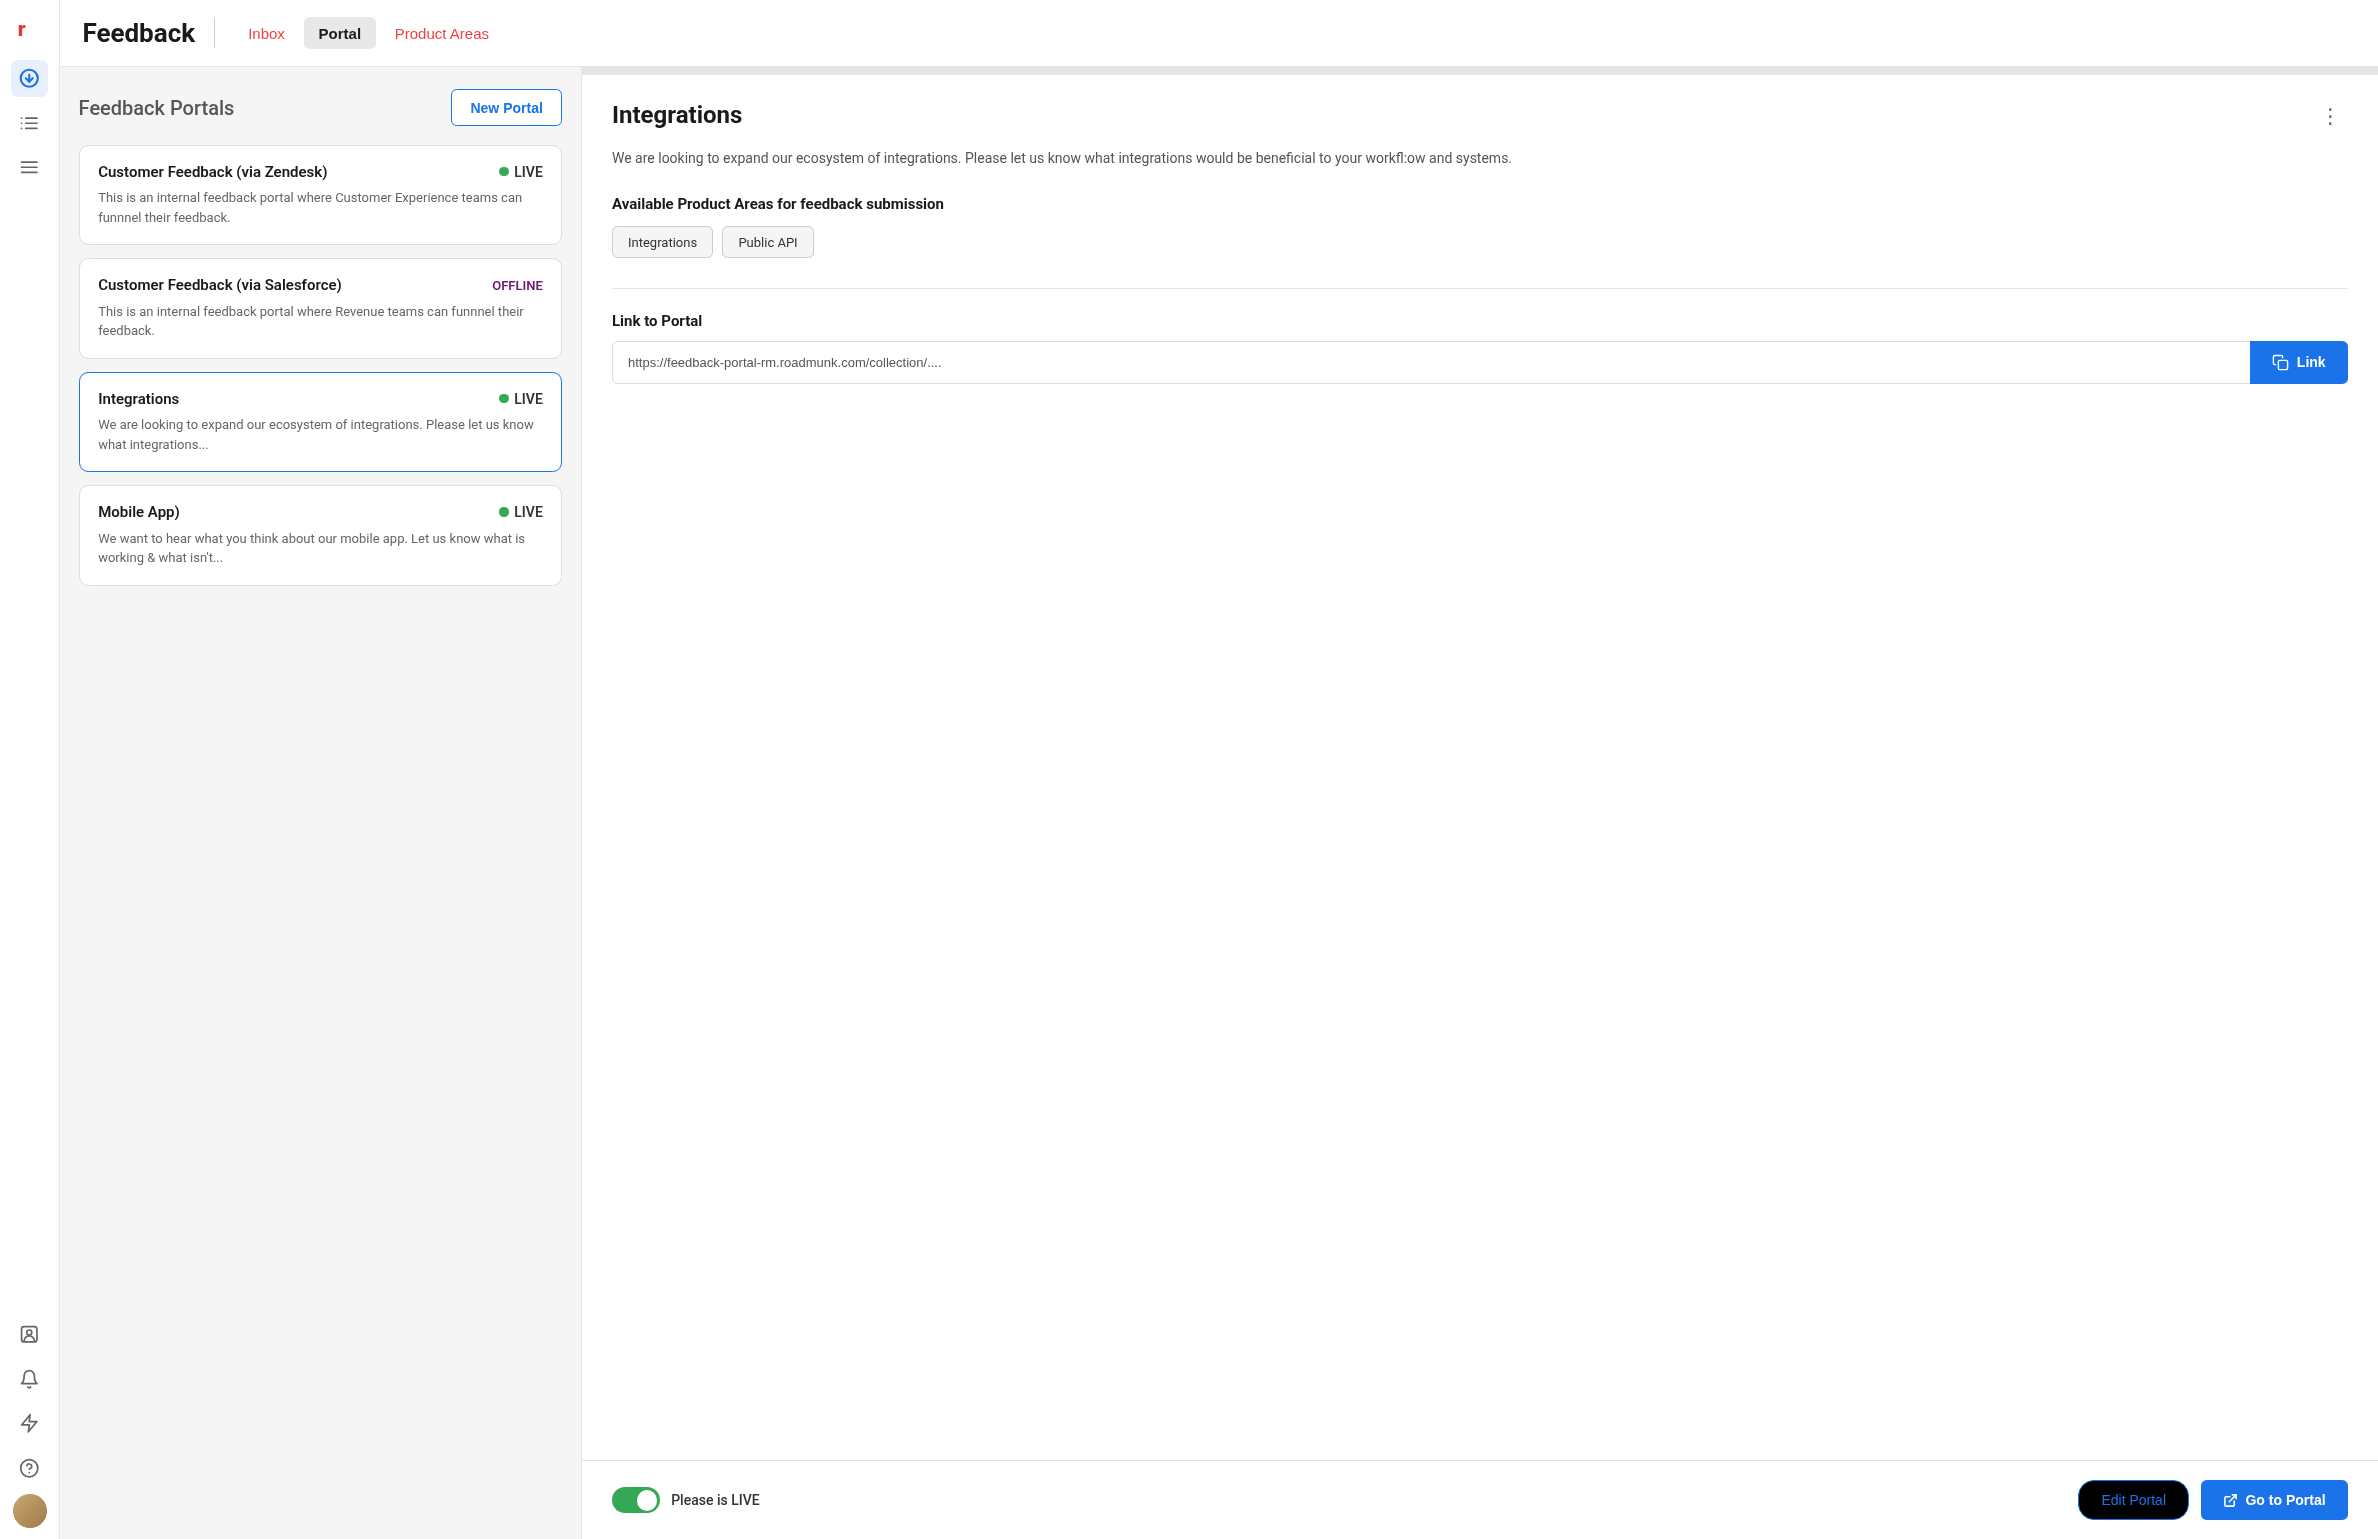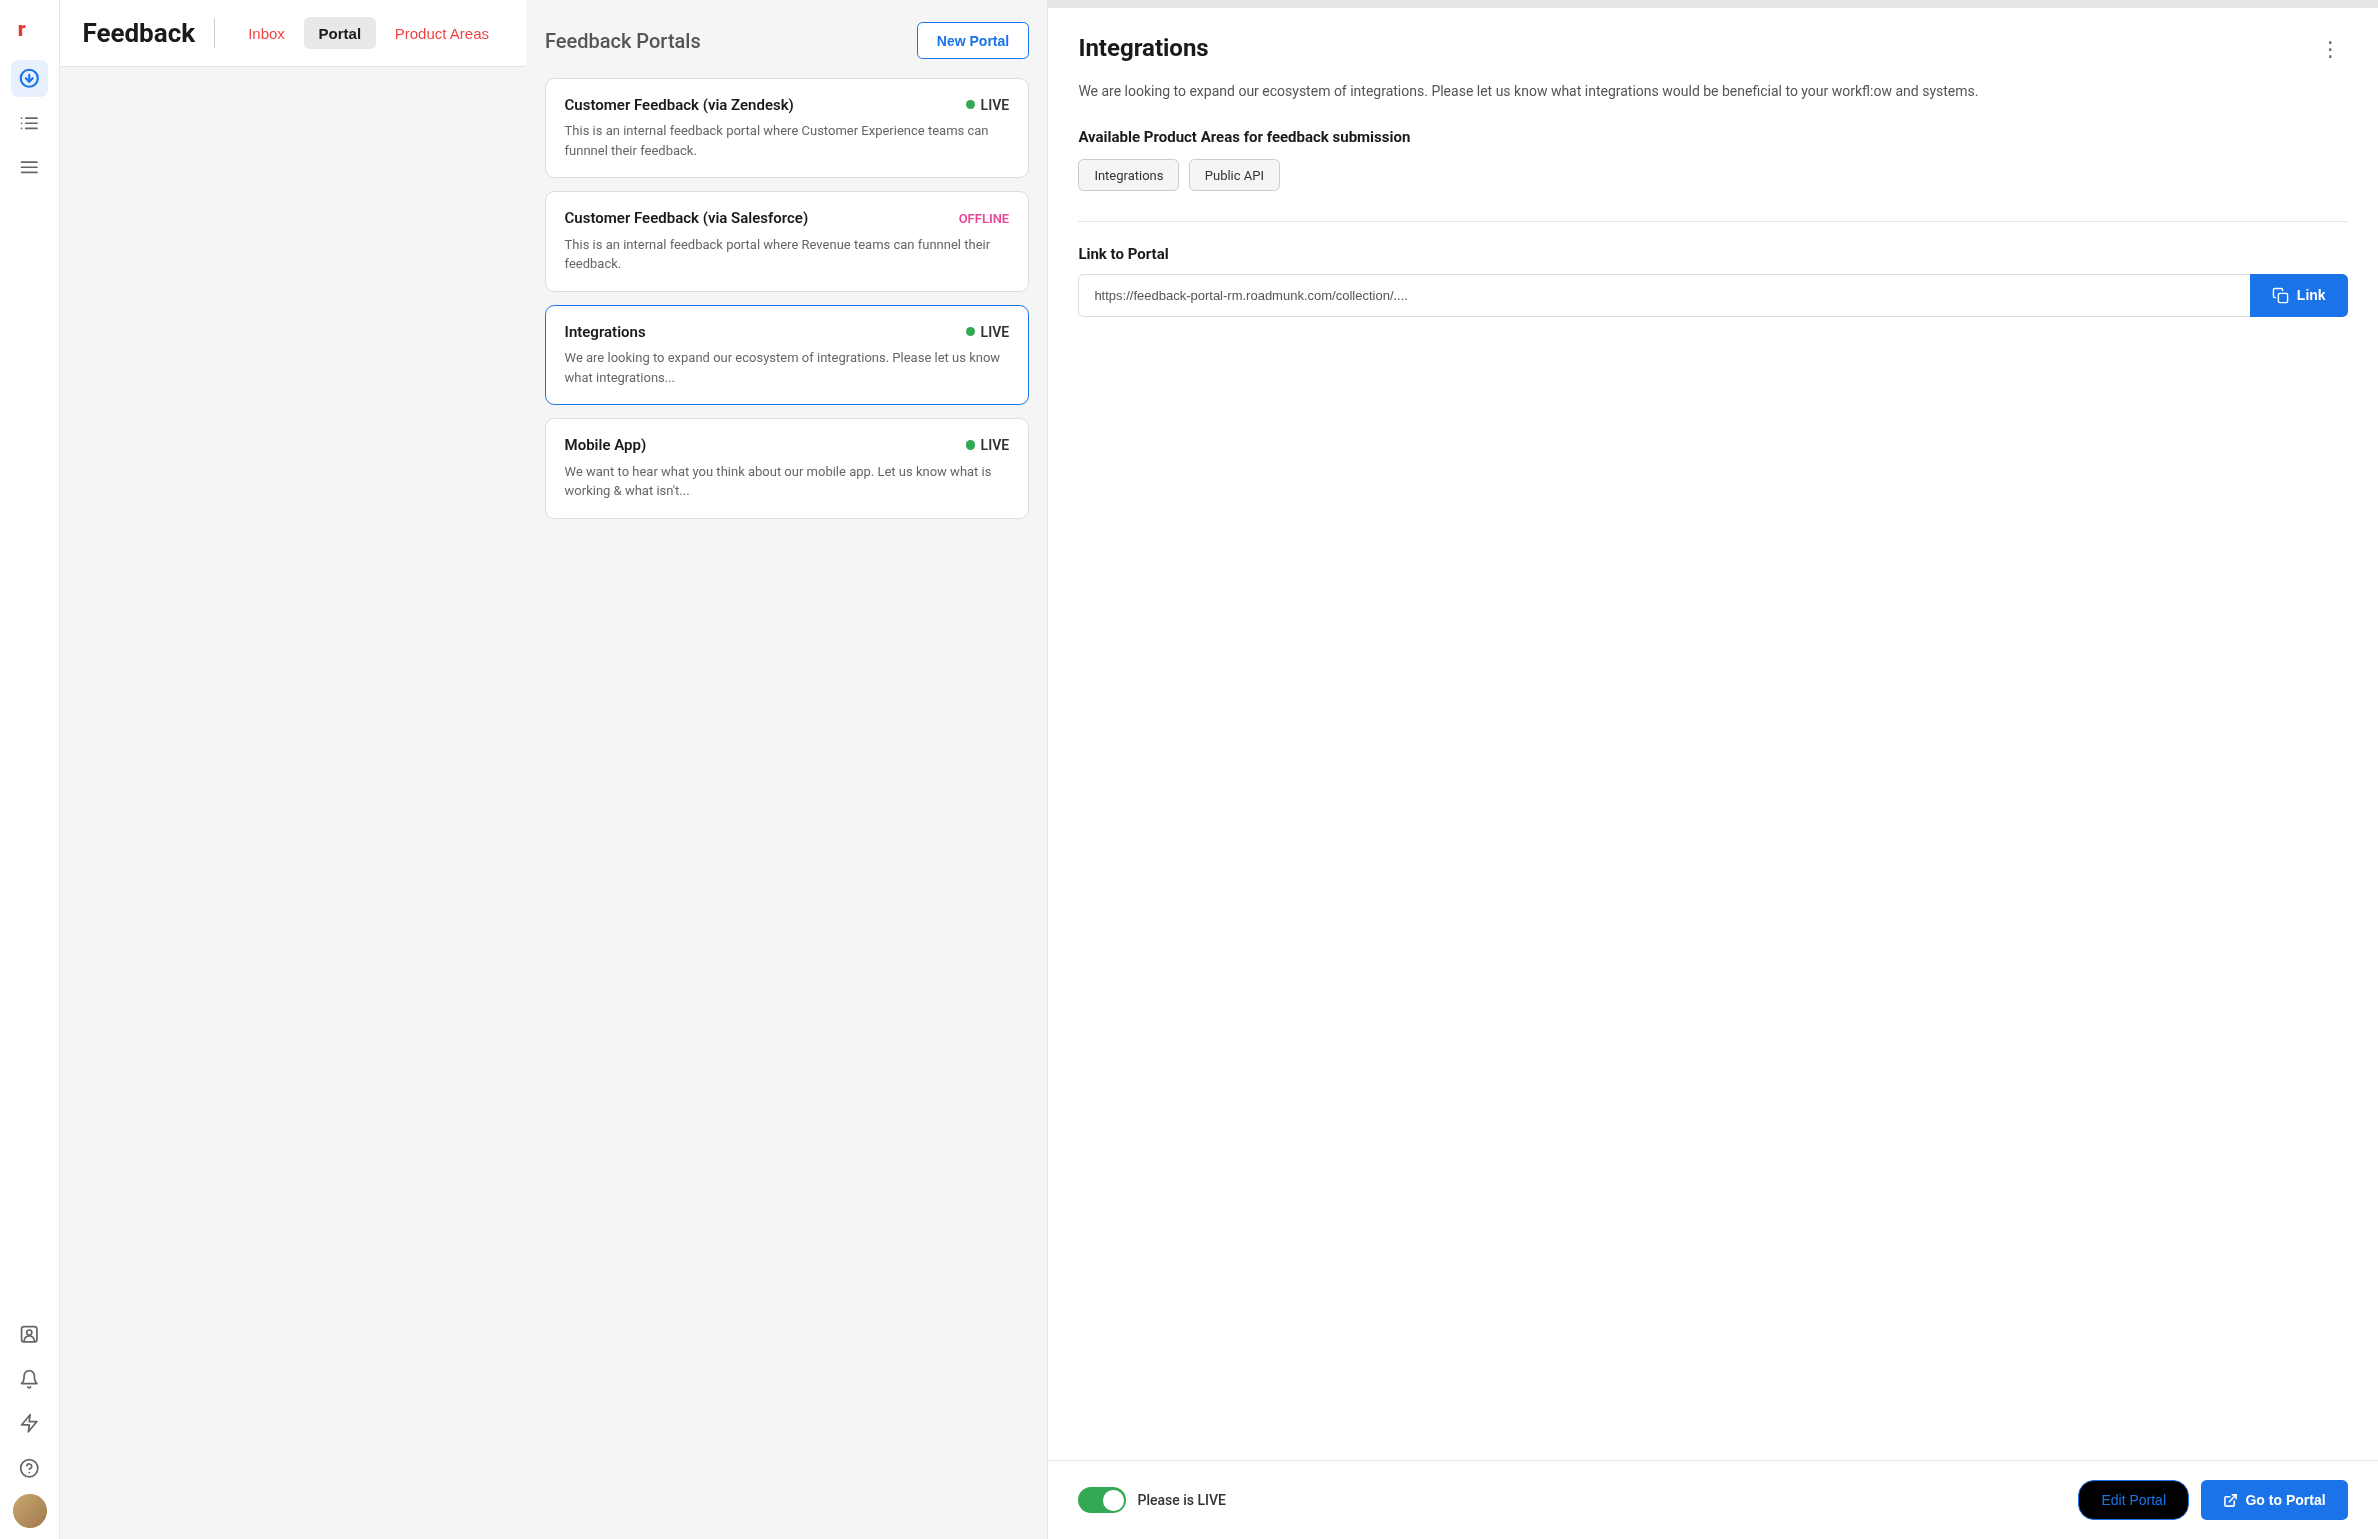--- a/index.html
+++ b/index.html
@@ -58,21 +58,21 @@
       width: 34px;
       height: 34px;
       border-radius: 50%;
       background: linear-gradient(135deg, #c9a96e 0%, #a0784e 100%);
     }
 
     
     .main {
       flex: 1;
       display: flex;
-      flex-direction: row;
+      flex-direction: column;
       overflow: hidden;
     }
 
     
     .header {
       background: #fff;
       border-bottom: 0.9px solid #e5e5e5;
       display: flex;
       align-items: center;
       padding: 0 22.4px;
@@ -178,21 +178,21 @@
       gap: 5.6px;
       font-size: 14px;
       font-weight: 600;
     }
     .status-dot {
       width: 9.3px;
       height: 9.3px;
       border-radius: 50%;
     }
     .status-dot.live { background: #34a853; }
-    .status-offline { color: #ec4899; font-size: 13px; font-weight: 600; }
+    .status-offline { color: #701a75; font-size: 13px; font-weight: 600; }
     .status-live-text { color: #333; }
     .portal-card-desc {
       font-size: 13px;
       color: #666;
       line-height: 1.5;
     }
 
     
     .detail-panel {
       flex: 1;

